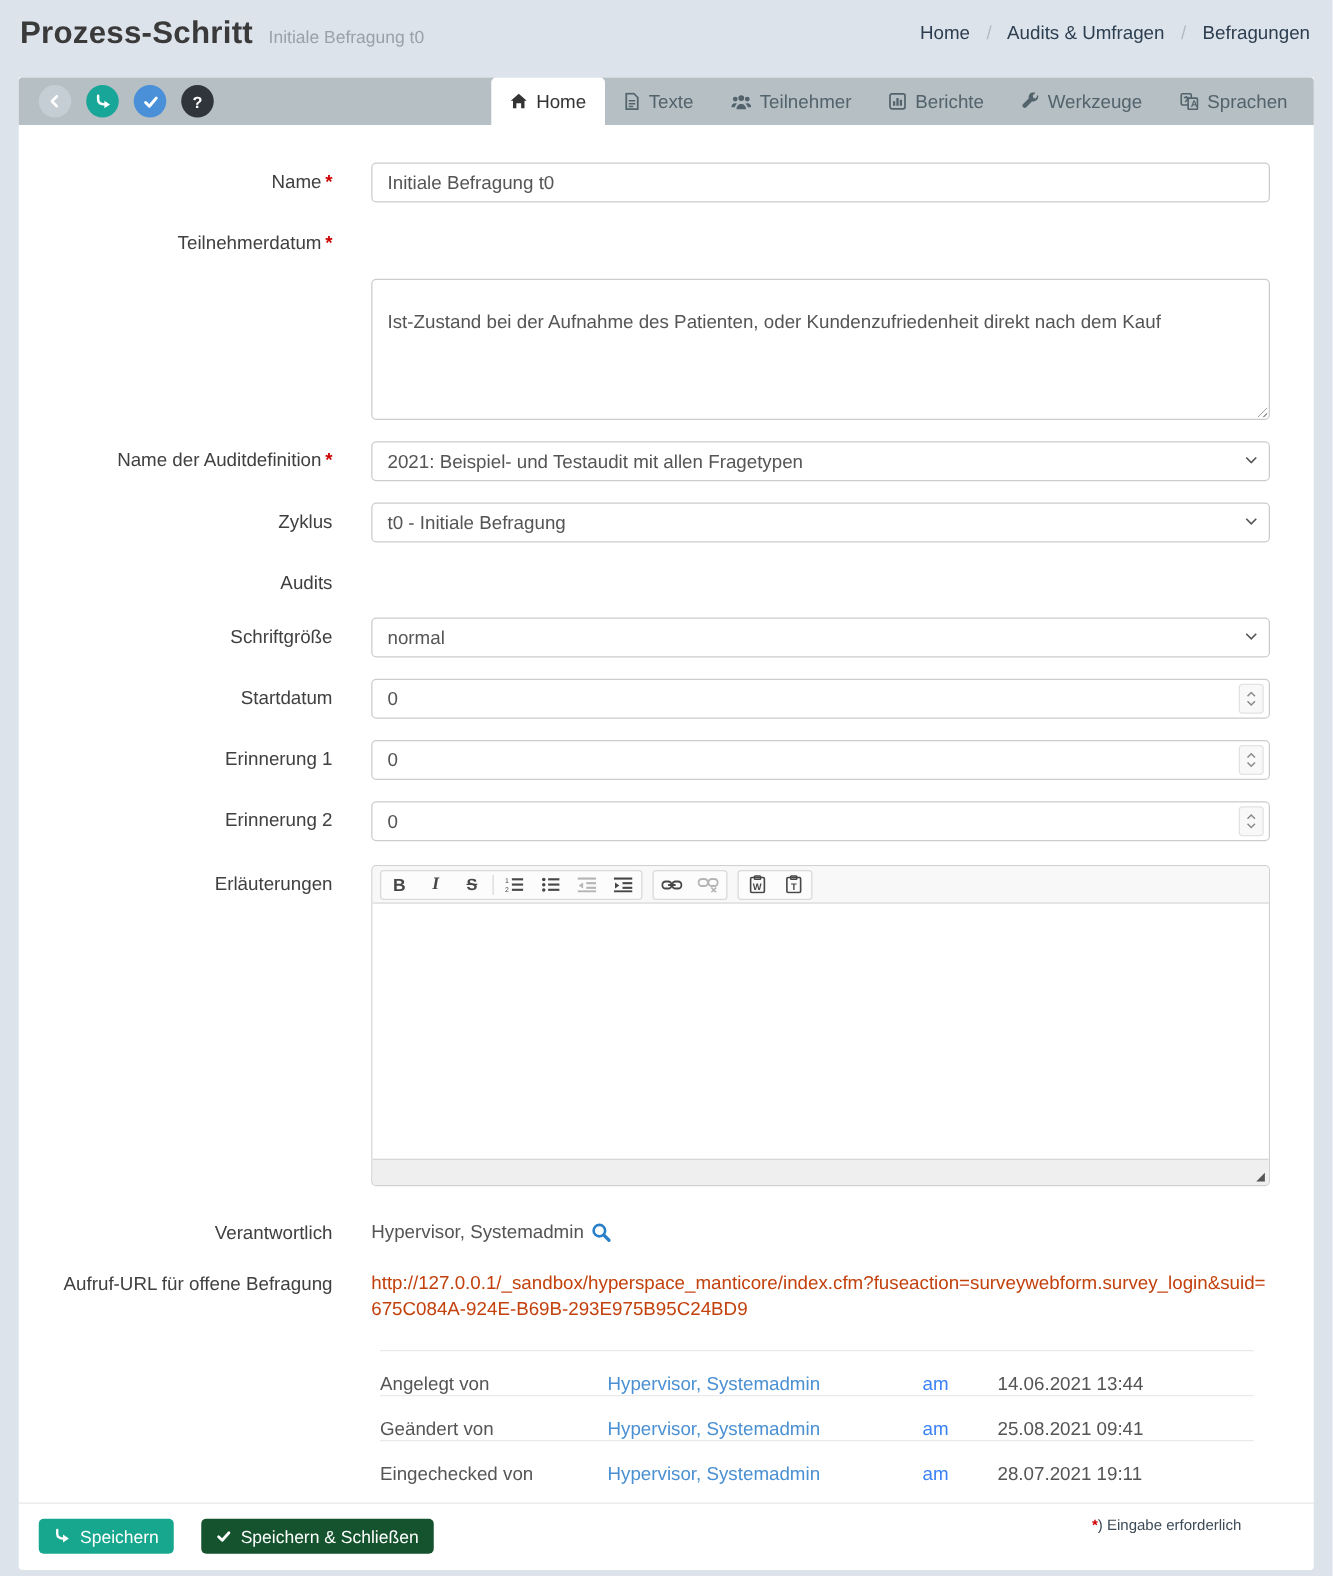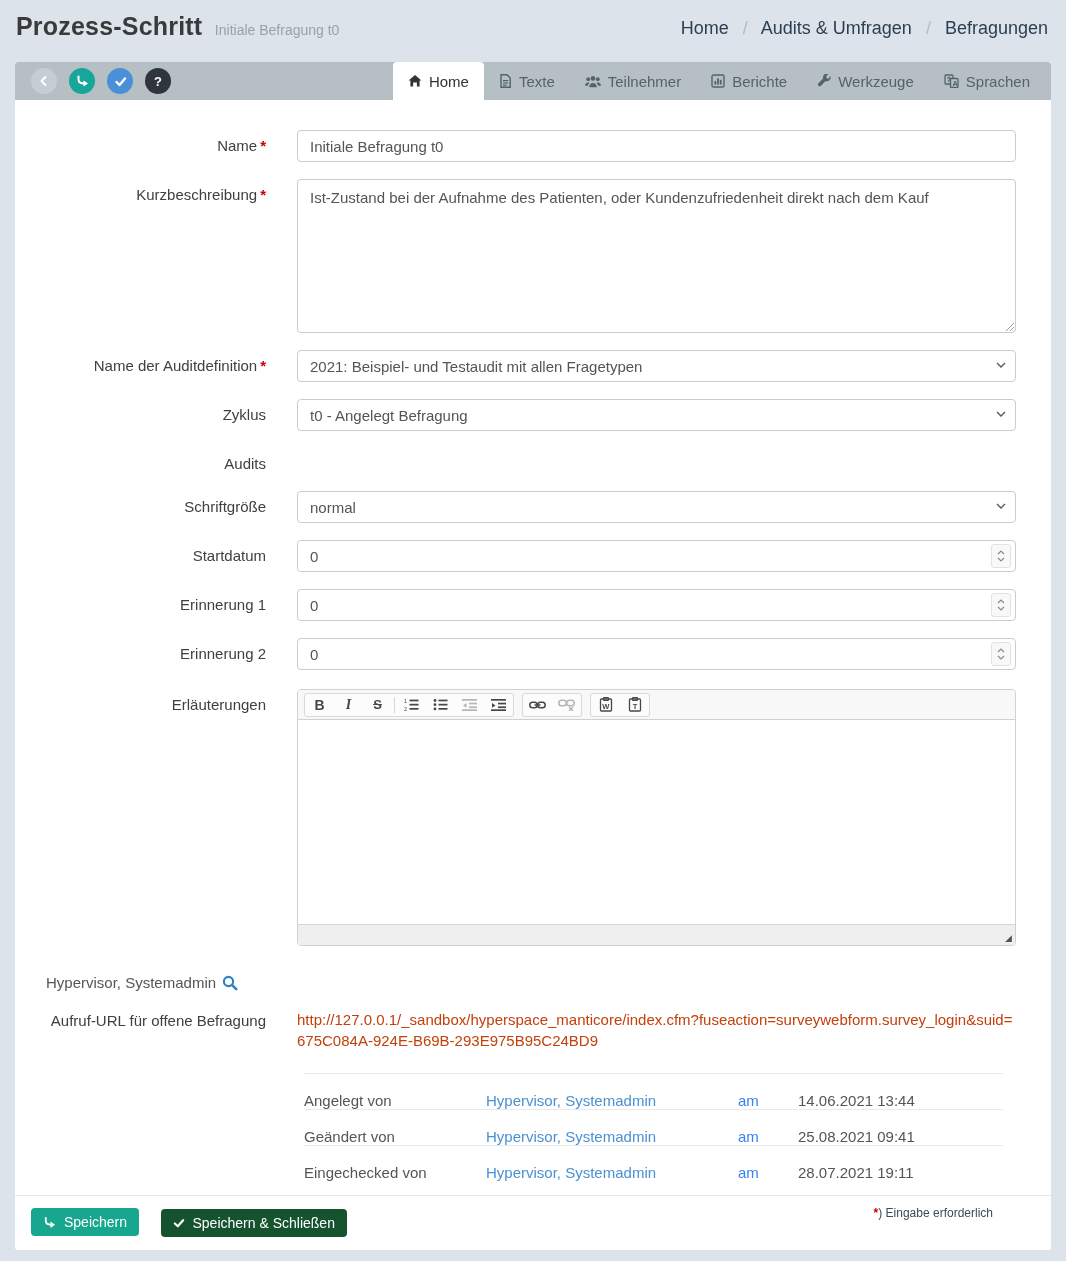--- a/index.html
+++ b/index.html
@@ -8,21 +8,21 @@
     width:1066px; height:1261px; overflow:hidden;
     background:#dce3eb;
     font-family:"Liberation Sans", sans-serif;
     color:#404040;
   }
   
   .page-header { position:relative; height:62px; }
   .title-wrap { position:absolute; left:16px; top:12px; }
   .page-title { display:inline; font-size:25px; font-weight:600; color:#3a3a3a; letter-spacing:.2px; }
   .page-subtitle { display:inline; font-size:14px; color:#9aa1a8; margin-left:8px; }
-  .breadcrumb { position:absolute; right:18px; top:18px; font-size:18px; color:#2c3e50; }
+  .breadcrumb { position:absolute; right:18px; top:18px; font-size:15px; color:#2c3e50; }
   .breadcrumb a { color:#2c3e50; text-decoration:none; }
   .crumb-sep { color:#b3bcc6; margin:0 9px; }
   
   .card { margin:0 15px; width:1036px; background:#fff; border-radius:0 0 3px 3px; }
   .strip { height:38px; background:#b5bfc4; border-radius:3px 3px 0 0; display:flex; align-items:flex-end; }
   .circle-row { display:flex; align-items:center; height:38px; padding-left:16px; gap:12px; }
   .cbtn { width:26px; height:26px; border-radius:50%; border:none; display:flex; align-items:center; justify-content:center; padding:0; cursor:pointer; }
   .cbtn.back { background:#c5ced4; }
   .cbtn.redo { background:#17a698; }
   .cbtn.check { background:#4a90d9; }
@@ -36,21 +36,21 @@
   .form-row { display:flex; margin-bottom:17px; }
   .lbl { flex:0 0 251px; text-align:right; font-size:15px; color:#404040; padding-top:6px; line-height:1.35; }
   .req { color:#cc0000; font-weight:bold; margin-left:3px; }
   .ctrl { flex:0 0 719px; margin-left:31px; position:relative; }
   .tinput, .ta, .selbox, .ninput {
     width:719px; border:1px solid #ccc; border-radius:4px;
     font-family:"Liberation Sans",sans-serif; font-size:15px; color:#555;
     padding:5px 12px; background:#fff;
   }
   .tinput, .ninput, .selbox { height:32px; }
-  .ta { height:154px; resize:none; display:block; line-height:1.4; padding-top:7px; }
+  .ta { height:113px; resize:none; display:block; line-height:1.4; padding-top:23px;margin-top:44px; }
   .grip { position:absolute; right:2px; bottom:2px; width:10px; height:10px;
     background:repeating-linear-gradient(135deg, transparent 0 2px, #9a9a9a 2px 3px);
     clip-path:polygon(100% 0, 100% 100%, 0 100%); pointer-events:none; }
   .selbox { display:flex; align-items:center; cursor:pointer; padding-right:30px; }
   .sel-chev { position:absolute; right:10px; top:12px; color:#555; display:flex; }
   .spin { position:absolute; right:5px; top:4px; width:20px; height:24px; background:#f8f8f8;
     border:1px solid #e2e2e2; border-radius:3px; display:flex; flex-direction:column;
     align-items:center; justify-content:center; gap:2px; color:#8a8a8a; cursor:pointer; }
   
   .cke { width:719px; border:1px solid #d1d1d1; border-radius:4px; overflow:hidden; }
@@ -204,21 +204,21 @@
   <div class="card-body">
 
     <div class="form-row">
       <div class="lbl"><span>Name</span><span class="req">*</span></div>
       <div class="ctrl">
         <input class="tinput" type="text" value="Initiale Befragung t0" style="">
       </div>
     </div>
 
     <div class="form-row">
-      <div class="lbl"><span>Kurzbeschreibung</span><span class="req">*</span></div>
+      <div class="lbl"><span>Teilnehmerdatum</span><span class="req">*</span></div>
       <div class="ctrl">
         <textarea class="ta" style="">Ist-Zustand bei der Aufnahme des Patienten, oder Kundenzufriedenheit direkt nach dem Kauf</textarea>
         <span class="grip"></span>
       </div>
     </div>
 
     <div class="form-row">
       <div class="lbl"><span>Name der Auditdefinition</span><span class="req">*</span></div>
       <div class="ctrl">
         <div class="selbox">
@@ -229,21 +229,21 @@
               <polyline points="1,1 5,5 9,1" fill="none" stroke="#555" stroke-width="1.3"></polyline>
             </svg>
           </span>
       </div>
     </div>
 
     <div class="form-row">
       <div class="lbl">Zyklus</div>
       <div class="ctrl">
         <div class="selbox">
-          <span>t0 - Angelegt Befragung</span>
+          <span>t0 - Initiale Befragung</span>
         </div>
         <span class="sel-chev">
             <svg width="10" height="6" viewBox="0 0 10 6">
               <polyline points="1,1 5,5 9,1" fill="none" stroke="#555" stroke-width="1.3"></polyline>
             </svg>
           </span>
       </div>
     </div>
 
     <div class="form-row">
@@ -399,20 +399,21 @@
           </div>
           <div class="cke-contents"></div>
           <div class="cke-bottom">
             <span class="cke-resize">◢</span>
           </div>
         </div>
       </div>
     </div>
 
     <div class="form-row" style="margin-bottom:14px;">
+      <div class="lbl">Verantwortlich</div>
       <div class="ctrl">
         <div class="static-val">
           <span>Hypervisor, Systemadmin</span>
           <span class="mag">
             <svg width="16" height="16" viewBox="0 0 16 16">
                 <circle cx="6.5" cy="6.5" r="4.6" fill="none" stroke="#2980c9" stroke-width="2.1"></circle>
                 <line x1="10.2" y1="10.2" x2="14.2" y2="14.2" stroke="#2980c9" stroke-width="2.6" stroke-linecap="round"></line>
               </svg>
           </span>
         </div>

